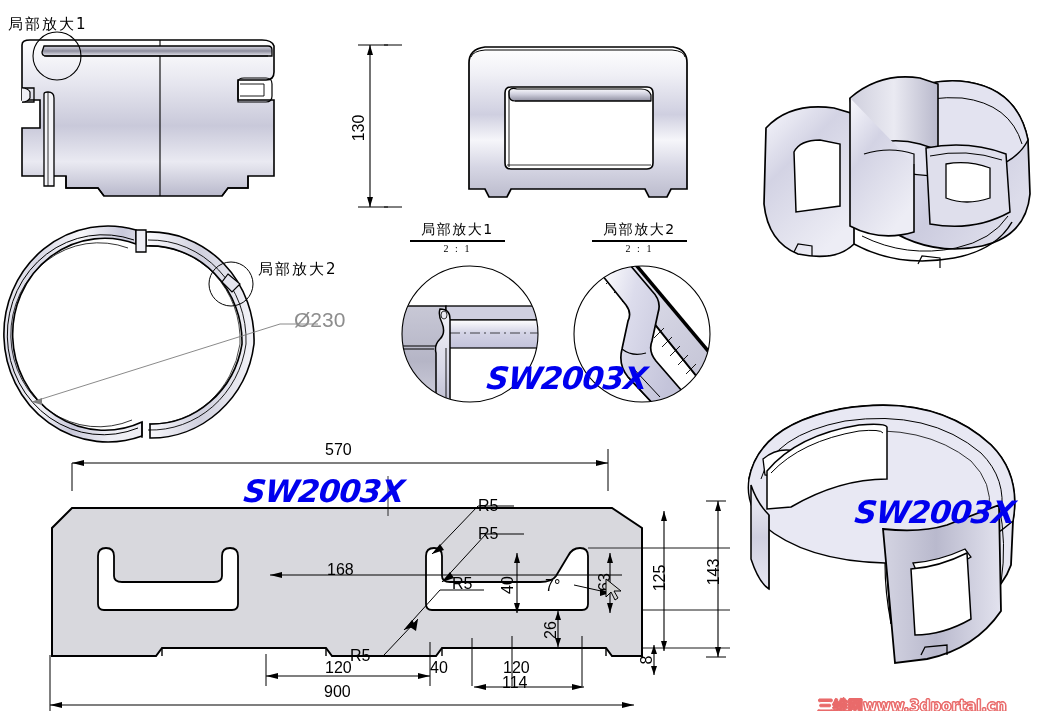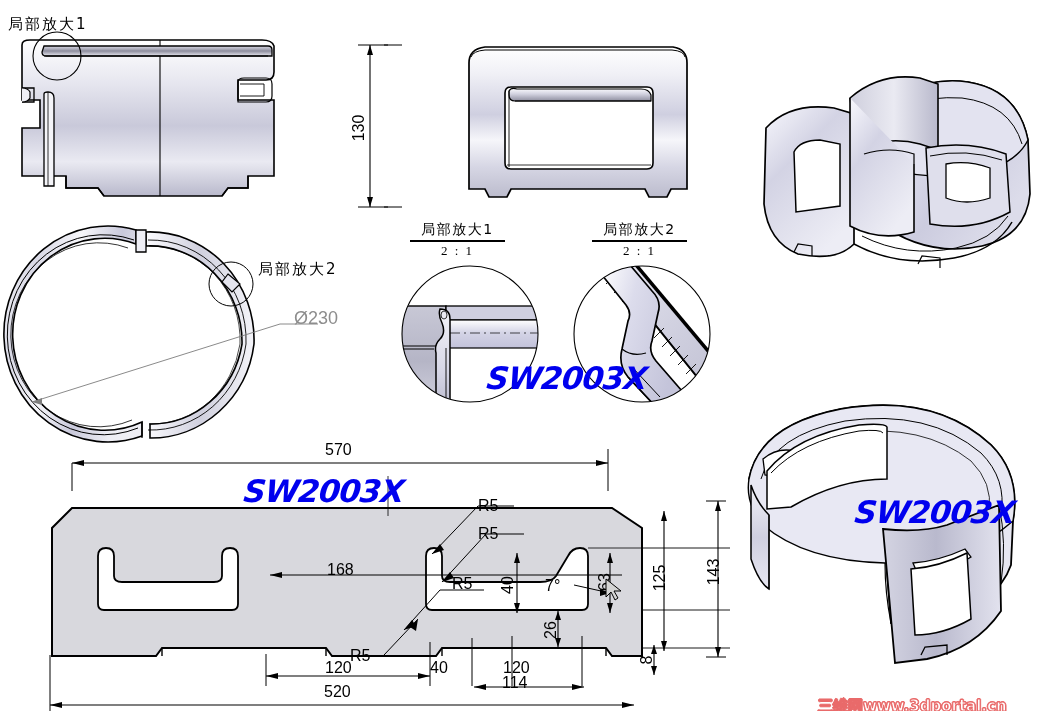--- a/index.html
+++ b/index.html
@@ -36,37 +36,37 @@
     font-size: 14px;
     color: #000;
     letter-spacing: 1.5px;
     white-space: nowrap;
     text-align: center;
     border-bottom: 2px solid #000;
     padding-bottom: 1px;
   }
   .detail-scale {
     font-family: "Liberation Serif", serif;
-    font-size: 13px;
+    font-size: 10px;
     color: #000;
     letter-spacing: 2px;
     text-align: center;
     white-space: nowrap;
   }
   .dim {
     font-family: "Liberation Sans", sans-serif;
     font-size: 16px;
     color: #000;
     white-space: nowrap;
   }
   .dim.vert {
     transform: rotate(-90deg);
     transform-origin: 50% 50%;
   }
-  .dim.gray { color: #8d8d8d; font-size: 18px; }
+  .dim.gray { color: #8d8d8d; font-size: 21px; }
 
   .watermark-sw {
     font-family: "DejaVu Sans", sans-serif;
     font-weight: bold;
     font-style: italic;
     font-size: 31px;
     color: #0000ee;
     letter-spacing: -1px;
     white-space: nowrap;
     transform: skewX(-6deg);
@@ -513,21 +513,21 @@
     <path d="M114,8 L102,5 L102,11 Z" fill="#000"></path>
   </svg>
   <div class="abs dim" style="left:502px; top:663px;">114</div>
 
   <svg class="abs" style="left:46px; top:686px;" width="600" height="20">
     <line x1="4" y1="8" x2="588" y2="8" stroke="#000" stroke-width="1.1"></line>
     <path d="M4,8 L16,5 L16,11 Z" fill="#000"></path>
     <path d="M588,8 L576,5 L576,11 Z" fill="#000"></path>
     <line x1="4" y1="-42" x2="4" y2="14" stroke="#000" stroke-width="1"></line>
   </svg>
-  <div class="abs dim" style="left:324px; top:672px;">520</div>
+  <div class="abs dim" style="left:324px; top:672px;">900</div>
 
   <div class="abs watermark-sw" style="left:244px; top:462px;">SW2003X</div>
 
   <svg class="abs" style="left:735px; top:372px;" width="300" height="300">
     <defs>
       <linearGradient id="gBotA" x1="0" y1="0" x2="1" y2="0.5">
         <stop offset="0%" stop-color="#ffffff"></stop>
         <stop offset="30%" stop-color="#e2e2f0"></stop>
         <stop offset="65%" stop-color="#c9c9dd"></stop>
         <stop offset="100%" stop-color="#e6e6f1"></stop>

